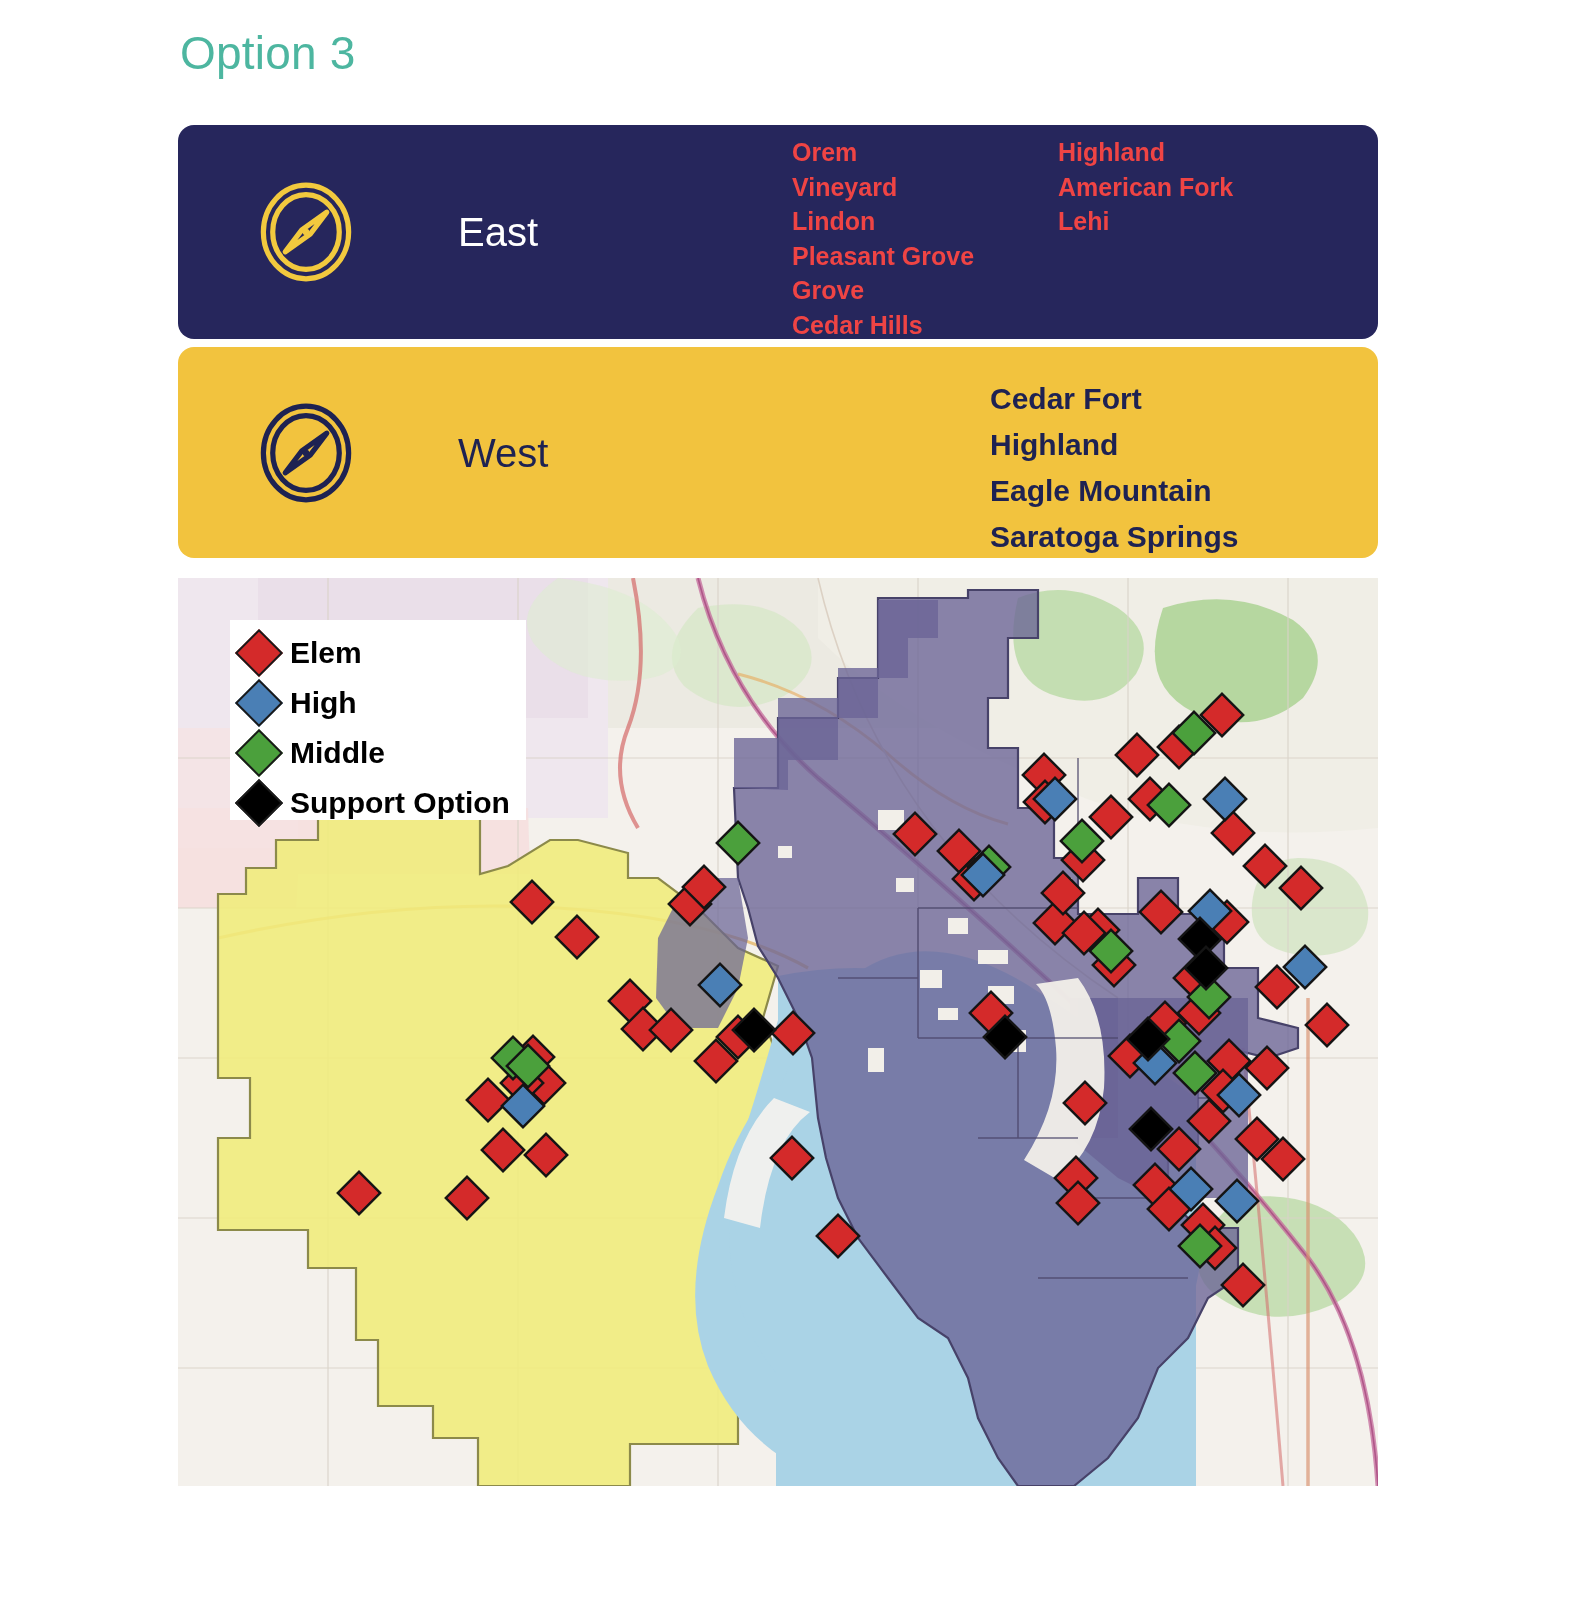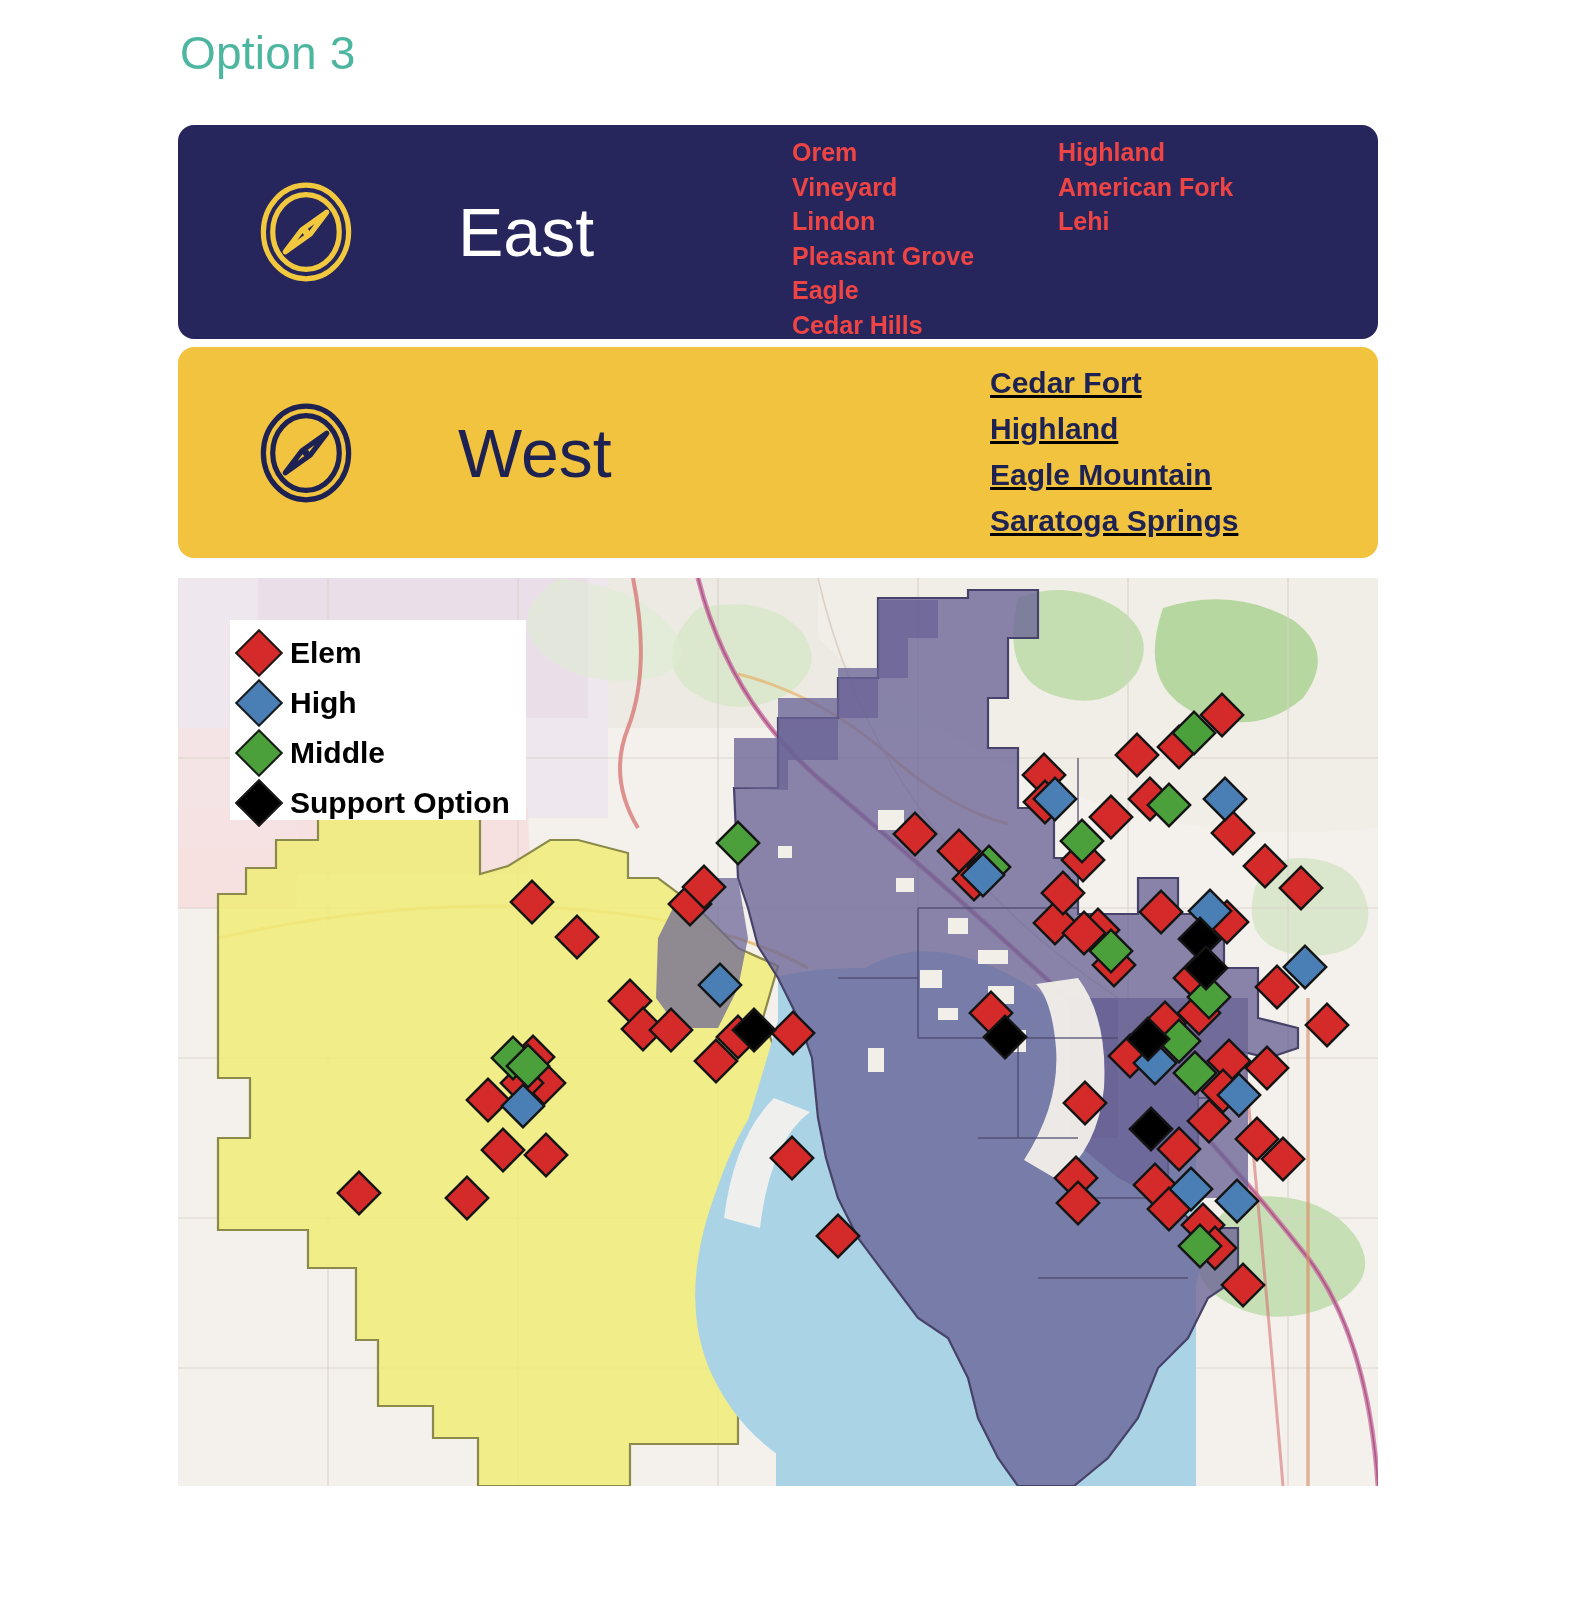--- a/index.html
+++ b/index.html
@@ -54,41 +54,40 @@
     width: 104px;
     height: 104px;
   }
   .compass-wrap svg { display: block; width: 104px; height: 104px; }
 
   .region-label {
     position: absolute;
     left: 280px;
     top: 50%;
     transform: translateY(-50%);
-    font-size: 68px;
+    font-size: 40px;
     font-weight: 400;
     line-height: 1;
   }
   #banner-east .region-label { color: #ffffff; }
   #banner-west .region-label { color: #1e2252; }
 
   .city-cols {
     position: absolute;
     display: flex;
   }
   #east-cities {
     left: 614px;
     top: 10px;
     gap: 84px;
   }
   #west-cities {
     left: 812px;
-    top: 13px;
+    top: 29px;
     gap: 60px;
-    text-decoration: underline;
   }
   .city-col { display: flex; flex-direction: column; }
 
   .city {
     font-weight: bold;
     white-space: nowrap;
   }
   #east-cities .city {
     color: #ef4444;
     font-size: 25px;
@@ -159,21 +158,21 @@
       <circle cx="50" cy="50" r="3.2" fill="#f2c93e"></circle>
     </svg>
   </span>
   <span class="region-label">East</span>
   <div class="city-cols" id="east-cities">
     <div class="city-col">
       <span class="city">Orem</span>
       <span class="city">Vineyard</span>
       <span class="city">Lindon</span>
       <span class="city">Pleasant Grove</span>
-      <span class="city">Eagle</span>
+      <span class="city">Grove</span>
       <span class="city">Cedar Hills</span>
     </div>
     <div class="city-col">
       <span class="city">Highland</span>
       <span class="city">American Fork</span>
       <span class="city">Lehi</span>
     </div>
   </div>
 </div>
 

